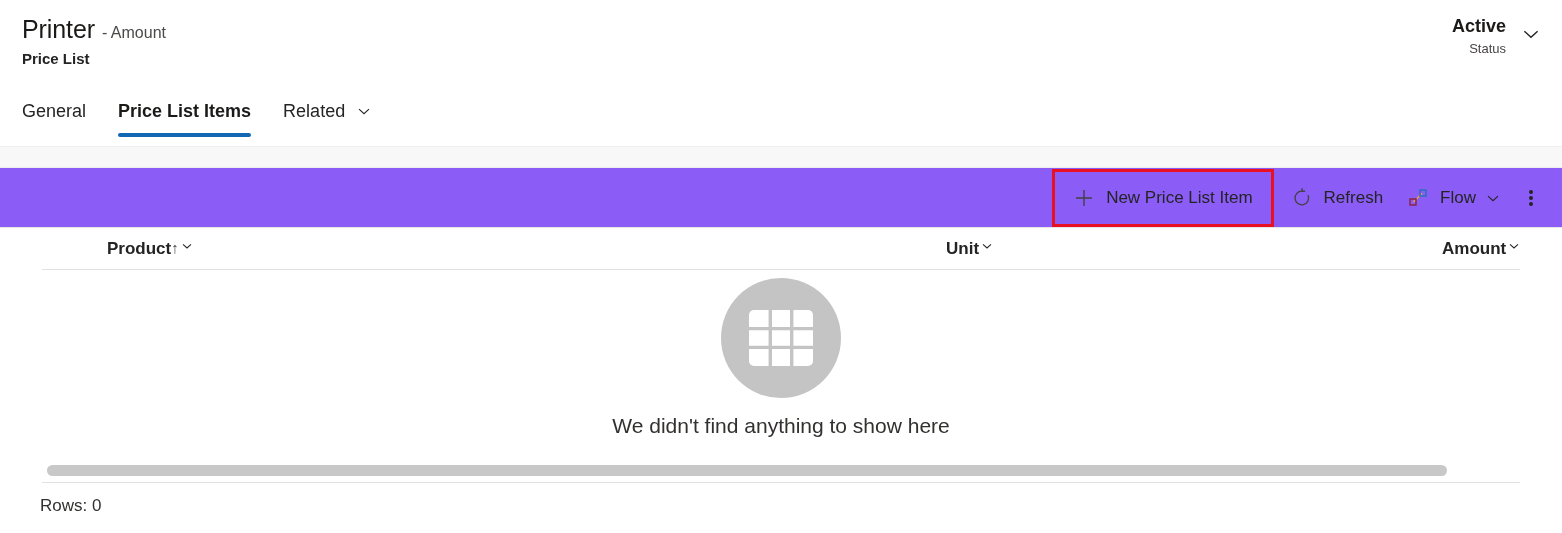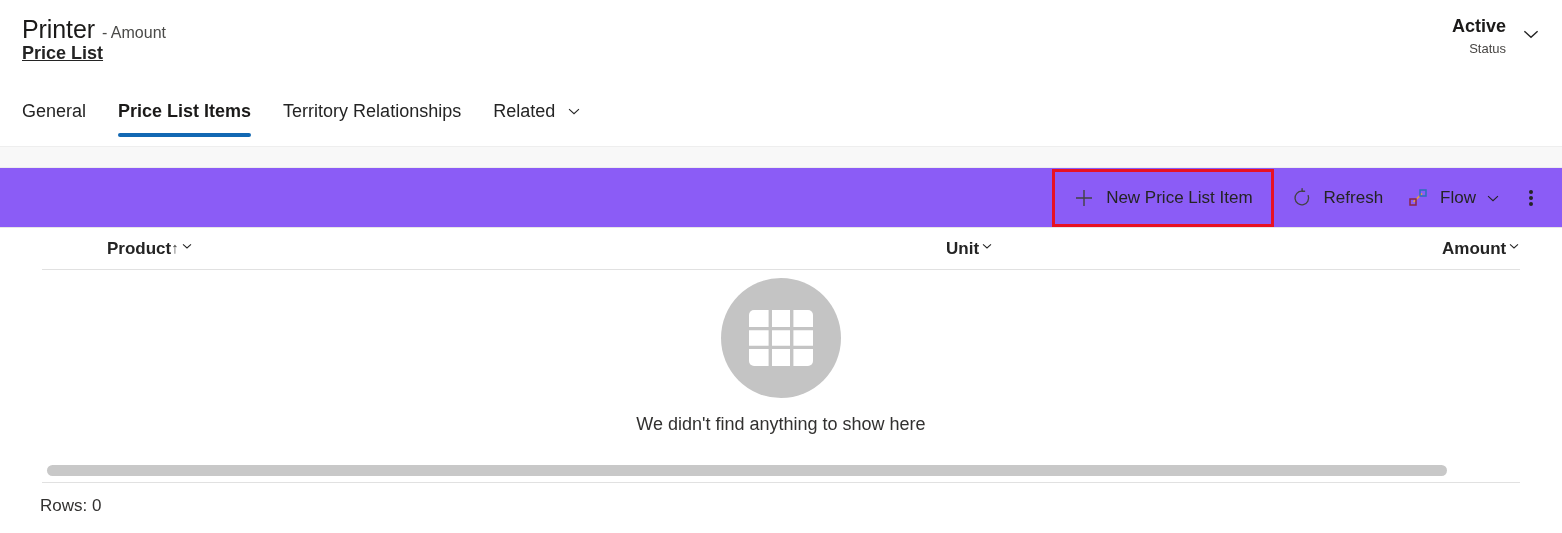--- a/index.html
+++ b/index.html
@@ -39,25 +39,25 @@
     letter-spacing: -0.1px;
     line-height: 30px;
   }
   .record-saved {
     font-size: 16px;
     font-weight: 400;
     color: #4a4a48;
     line-height: 20px;
   }
   .record-subtitle {
-    font-size: 18px;
+    margin-top: 5px;
+    font-size: 15px;
     font-weight: 600;
     color: #242424;
     line-height: 19px;
-    text-decoration: underline;
   }
 
   .header-right {
     position: absolute;
     right: 18px;
     top: 15px;
     display: flex;
     align-items: flex-start;
     gap: 12px;
   }
@@ -239,21 +239,21 @@
     width: 120px;
     height: 120px;
     border-radius: 50%;
     background: #c4c4c4;
     display: flex;
     align-items: center;
     justify-content: center;
   }
   .empty-text {
     margin-top: 16px;
-    font-size: 18px;
+    font-size: 21px;
     color: #323130;
   }
 
   
   .hscroll-wrap {
     margin: 0 42px;
     padding-top: 2px;
     border-bottom: 1px solid #e1e1e1;
     padding-bottom: 6px;
   }
@@ -309,23 +309,20 @@
 </div>
 
 <div class="tabs">
   <div class="tab">
     <span>General</span>
   </div>
   <div class="tab active">
     <span>Price List Items</span>
   </div>
   <div class="tab">
-    <span>Territory Relationships</span>
-  </div>
-  <div class="tab">
     <span>Related</span>
     <span class="chev">
       <svg width="18" height="18" viewBox="0 0 20 20" aria-hidden="true">
         <path d="M4.5 8 L10 13 L15.5 8" fill="none" stroke="#242424" stroke-width="1.2"></path>
       </svg>
     </span>
   </div>
 </div>
 
 <div class="band"></div>

